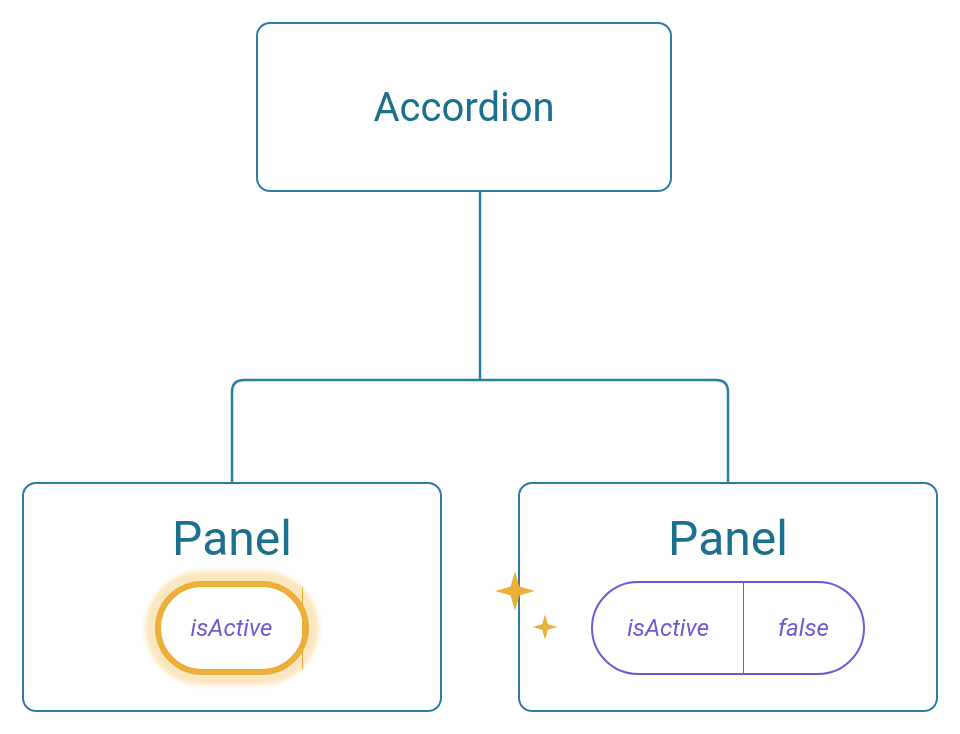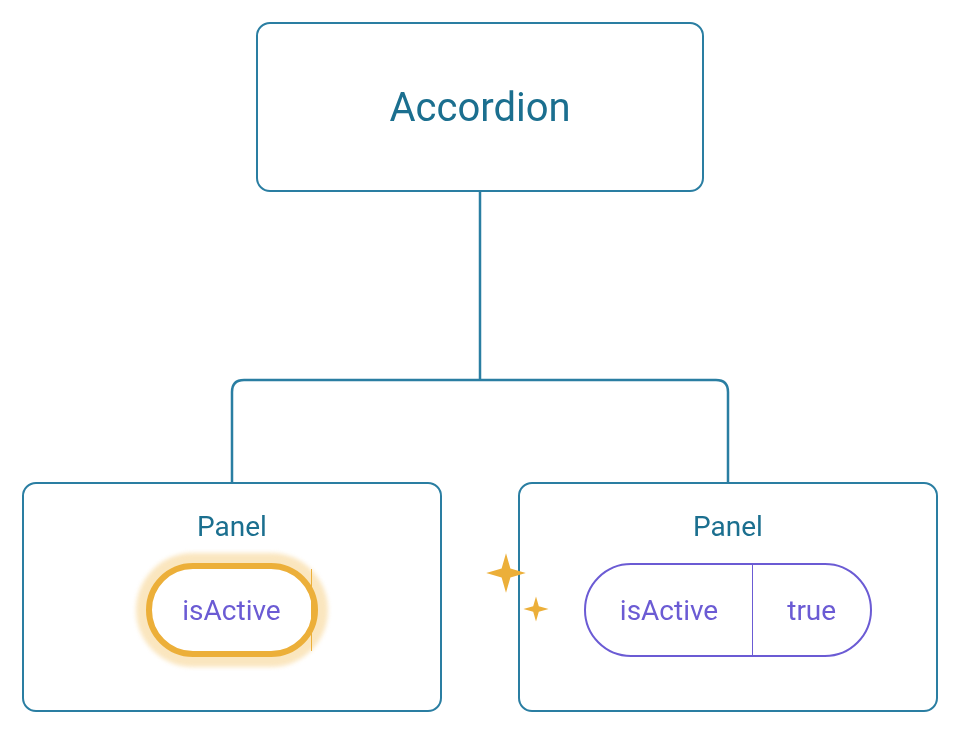--- a/index.html
+++ b/index.html
@@ -21,21 +21,21 @@
   }
   .node {
     position: absolute;
     background: var(--white);
     border: 2px solid var(--blue-border);
     border-radius: 14px;
   }
   .accordion {
     left: 256px;
     top: 22px;
-    width: 448px;
+    width: 416px;
     height: 170px;
     display: flex;
     align-items: center;
     justify-content: center;
   }
   .accordion-label {
     color: var(--blue);
     font-size: 40px;
     font-weight: 400;
   }
@@ -50,23 +50,23 @@
   .panel-left {
     left: 22px;
     top: 482px;
   }
   .panel-right {
     left: 518px;
     top: 482px;
   }
   .panel-label {
     color: var(--blue);
-    font-size: 28px;
+    font-size: 48px;
     font-weight: 400;
-    margin-bottom: 20px;
+    margin-bottom: 14px;
   }
   .badge-wrap {
     position: relative;
   }
   .glow {
     position: absolute;
     inset: -10px;
     border-radius: 999px;
     background: var(--orange-light);
     opacity: 0.55;
@@ -85,23 +85,24 @@
   .pill.active {
     border: 6px solid var(--orange);
   }
   .pill.inactive {
     border: 2px solid var(--purple);
   }
   .pill-part {
     display: flex;
     align-items: center;
     justify-content: center;
-    font-size: 28px;
+    font-size: 24px;
     color: var(--purple);
     padding: 0 34px;
+    font-style: italic;
   }
   .pill.active .pill-part { padding: 0 30px; }
   .pill .pill-key {
     border-right-width: 1px;
     border-right-style: solid;
   }
   .pill.active .pill-key { border-right-color: var(--orange); }
   .pill.inactive .pill-key { border-right-color: var(--purple); }
   .pill-val.bold { font-weight: 700; }
   .sparkle {
@@ -148,16 +149,16 @@
       </svg>
     </div>
   </div>
 </div>
 
 <div class="node panel panel-right">
   <div class="panel-label">Panel</div>
   <div class="badge-wrap">
     <div class="pill inactive">
       <div class="pill-part pill-key">isActive</div>
-      <div class="pill-part pill-val">true</div>
+      <div class="pill-part pill-val">false</div>
     </div>
   </div>
 </div>
 
 </body></html>

